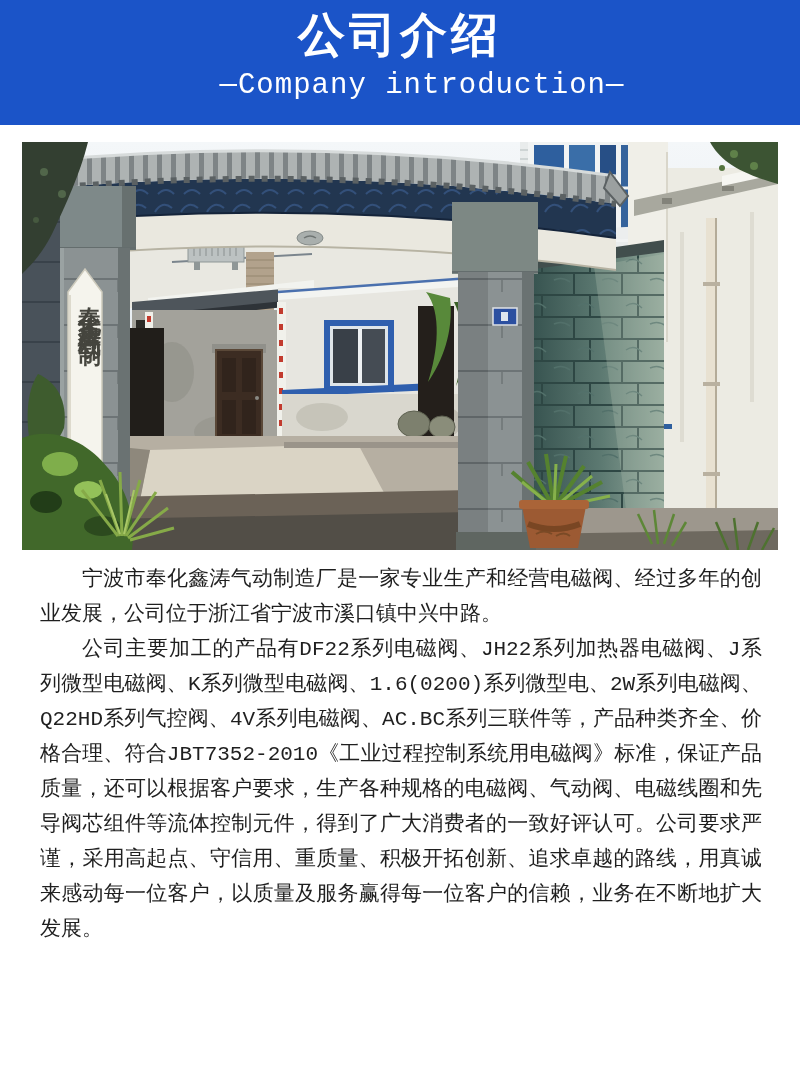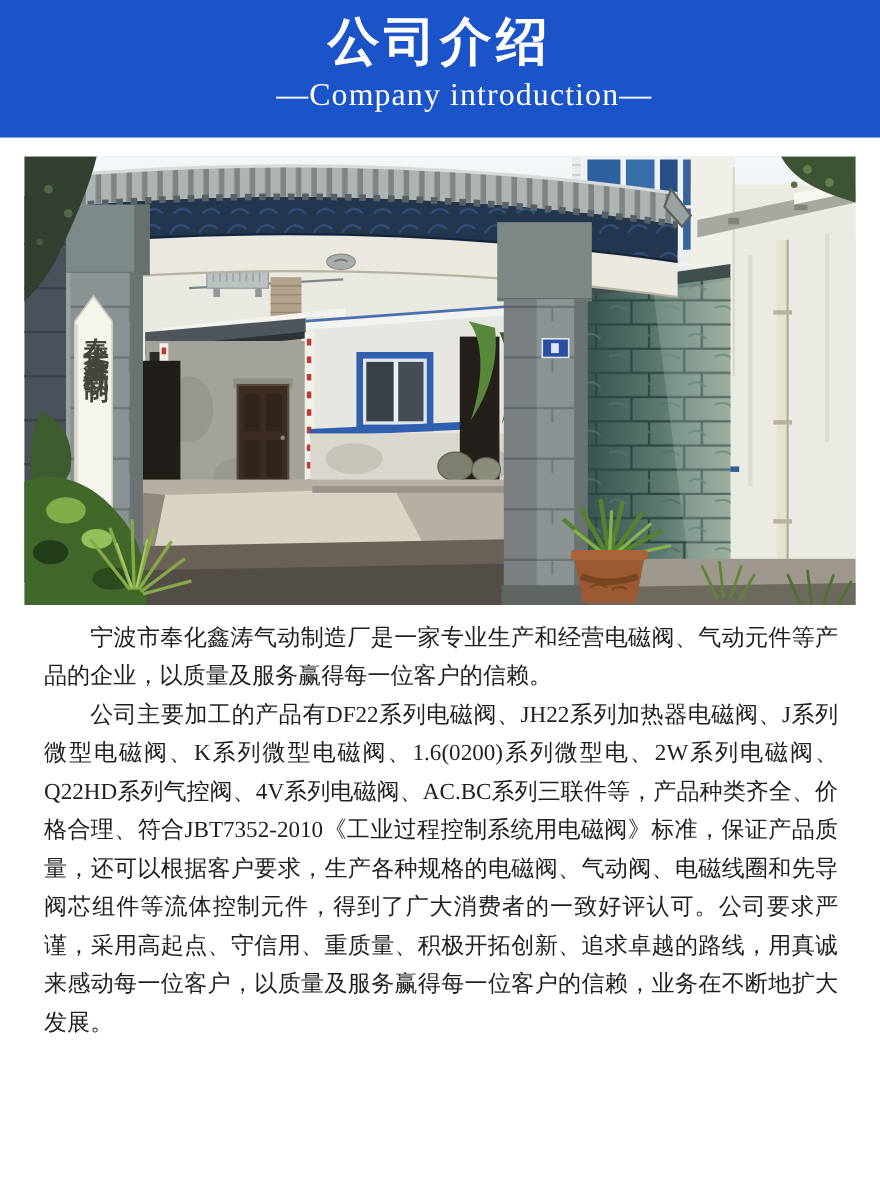--- a/index.html
+++ b/index.html
@@ -1,17 +1,17 @@
 <!DOCTYPE html>
 <html><head>
 <meta charset="utf-8">
 <style>
   html,body{margin:0;padding:0;background:#ffffff;}
   .page{position:relative;width:800px;height:1071px;margin:0 auto;background:#ffffff;overflow:hidden;
-        font-family:Liberation Serif, serif;}
+        font-family:Liberation Mono, monospace;}
   
   .banner{height:125px;background:#1b54c8;color:#ffffff;text-align:center;overflow:hidden;}
   .banner-title{font-size:47px;font-weight:700;letter-spacing:4px;line-height:58px;margin-top:10px;}
   .banner-sub{font-size:29px;font-weight:400;letter-spacing:1px;line-height:34px;margin-top:1px;padding-left:44px;}
   
   .photo-wrap{position:relative;width:756px;height:408px;margin:17px auto 0;background:#dfe7ec;overflow:hidden;}
   .photo-wrap svg{display:block;}
   .gate-sign-text{position:absolute;left:46px;top:147px;width:34px;height:234px;
       writing-mode:vertical-rl;text-orientation:upright;
       font-size:23px;line-height:29px;font-weight:700;color:#45453e;
@@ -291,18 +291,18 @@
             <path d="M726,408 L736,380"></path>
           <path d="M740,408 L752,386"></path>
         </g>
       </g>
     </svg>
 
     <div class="gate-sign-text">奉化市鑫涛气动制</div>
   </div>
 
   <div class="content">
-    <p>宁波市奉化鑫涛气动制造厂是一家专业生产和经营电磁阀、气动元件等产品的企业，以质量及服务赢得每一位客户的信赖。</p>
+    <p>宁波市奉化鑫涛气动制造厂是一家专业生产和经营电磁阀、经过多年的创业发展，公司位于浙江省宁波市溪口镇中兴中路。</p>
     <p>公司主要加工的产品有DF22系列电磁阀、JH22系列加热器电磁阀、J系列微型电磁阀、K系列微型电磁阀、1.6(0200)系列微型电、2W系列电磁阀、Q22HD系列气控阀、4V系列电磁阀、AC.BC系列三联件等，产品种类齐全、价格合理、符合JBT7352-2010《工业过程控制系统用电磁阀》标准，保证产品质量，还可以根据客户要求，生产各种规格的电磁阀、气动阀、电磁线圈和先导阀芯组件等流体控制元件，得到了广大消费者的一致好评认可。公司要求严谨，采用高起点、守信用、重质量、积极开拓创新、追求卓越的路线，用真诚来感动每一位客户，以质量及服务赢得每一位客户的信赖，业务在不断地扩大发展。</p>
 
   </div>
 
 </div>
 
 </body></html>

